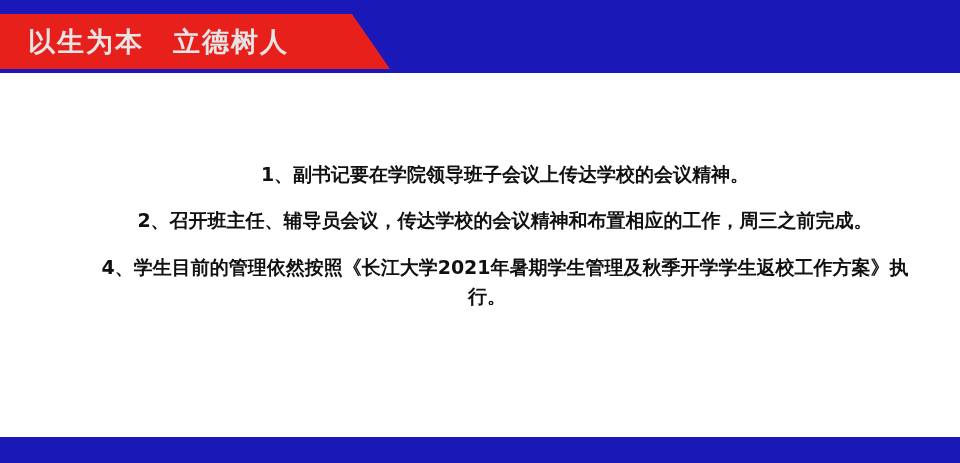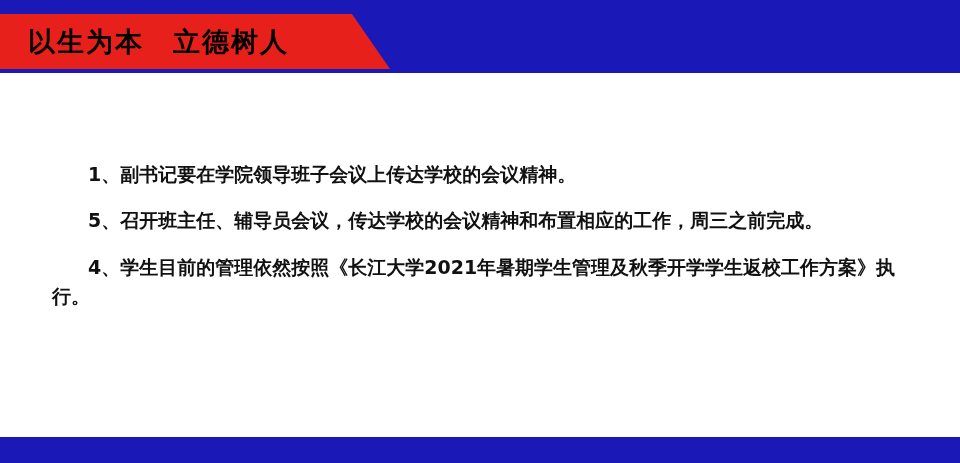--- a/index.html
+++ b/index.html
@@ -35,21 +35,21 @@
     left: 0;
     top: 14px;
     width: 390px;
     height: 55px;
     background: #e8201c;
     clip-path: polygon(0 0, 352px 0, 390px 100%, 0 100%);
     display: flex;
     align-items: center;
   }
   .ribbon-text {
-    color: #000000;
+    color: #e5e5e5;
     font-size: 27px;
     font-weight: bold;
     letter-spacing: 2px;
     margin-left: 28px;
     font-family: "DejaVu Sans", "Liberation Sans", sans-serif;
     white-space: pre;
   }
   
   .band-underline {
     position: absolute;
@@ -78,20 +78,21 @@
     width: 870px;
   }
   .body-item {
     font-size: 19px;
     font-weight: bold;
     color: #111111;
     font-family: "DejaVu Sans", "Liberation Sans", sans-serif;
     line-height: 1.55;
     margin-bottom: 17px;
     text-indent: 36px;
+    text-align: center;
   }
   .body-item.last {
     margin-bottom: 4px;
     text-indent: 36px;
   }
   
   .footer-band {
     position: absolute;
     left: 0;
     bottom: 0;
@@ -108,19 +109,19 @@
   <div class="header-band"></div>
   <div class="band-underline"></div>
 
   <div class="ribbon">
     <span class="ribbon-text">以生为本　立德树人</span>
   </div>
 
 
   <div class="body-list">
     <div class="body-item">1、副书记要在学院领导班子会议上传达学校的会议精神。</div>
-    <div class="body-item">5、召开班主任、辅导员会议，传达学校的会议精神和布置相应的工作，周三之前完成。</div>
+    <div class="body-item">2、召开班主任、辅导员会议，传达学校的会议精神和布置相应的工作，周三之前完成。</div>
     <div class="body-item last">4、学生目前的管理依然按照《长江大学2021年暑期学生管理及秋季开学学生返校工作方案》执行。</div>
   </div>
 
   <div class="footer-band"></div>
 
 </div>
 
 </body></html>

